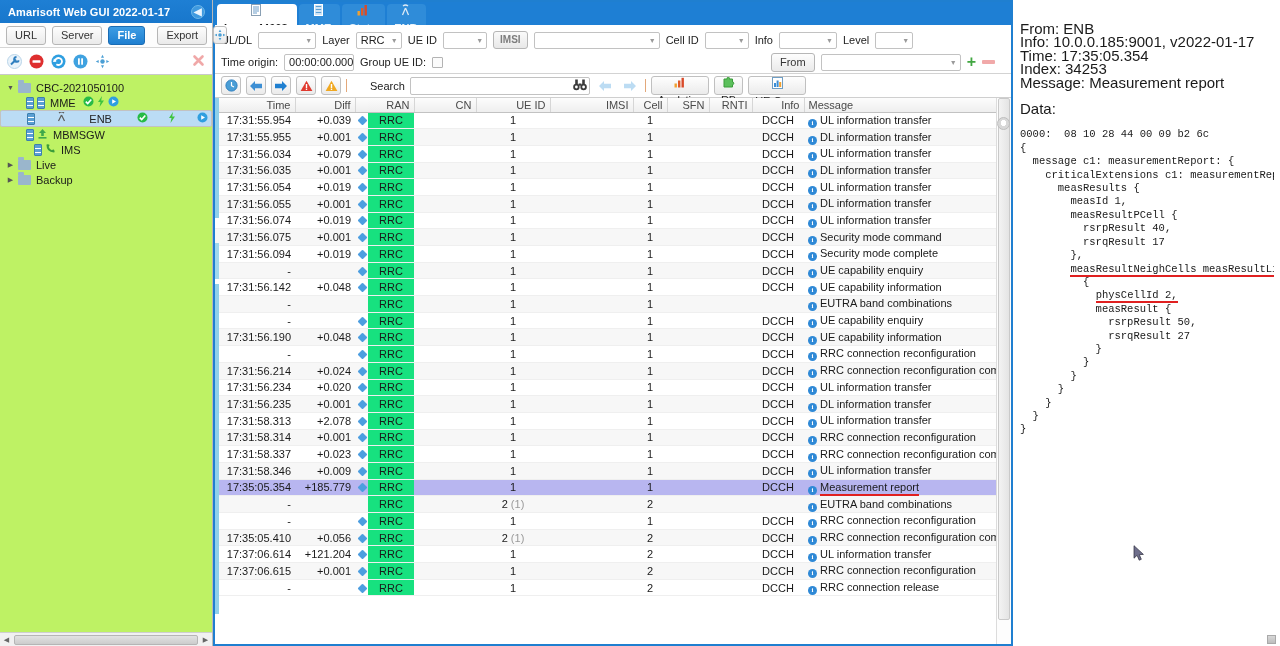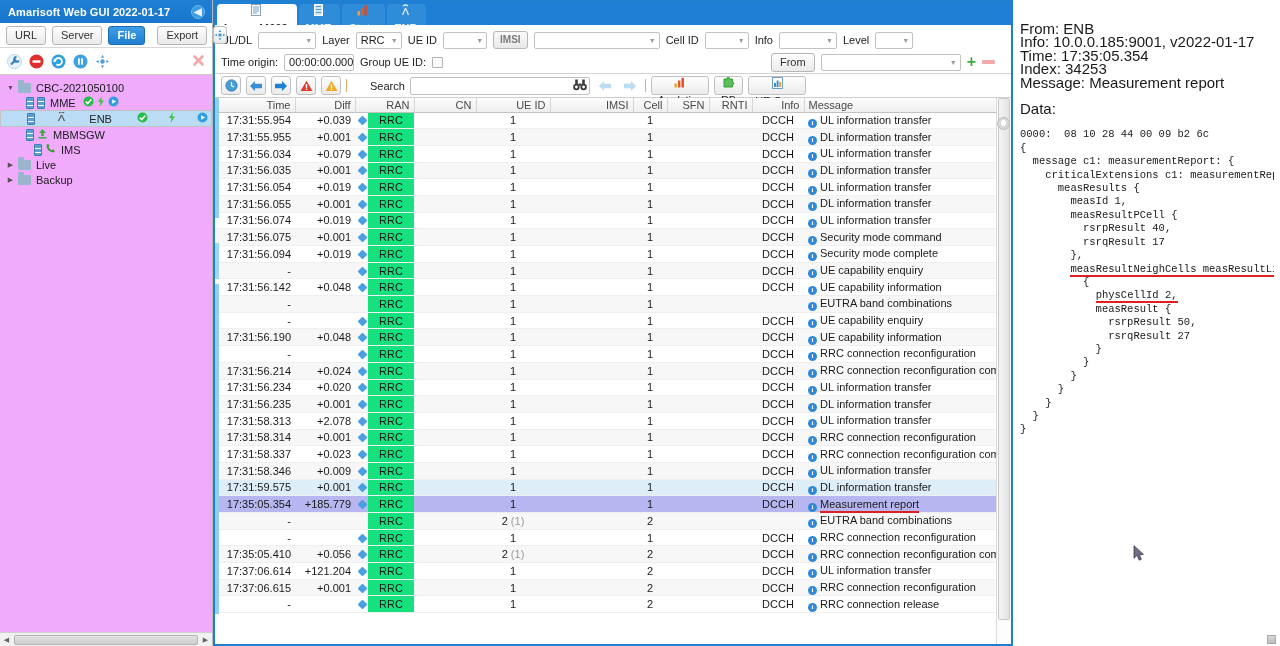--- a/index.html
+++ b/index.html
@@ -78,21 +78,21 @@
     background: #ffffff;
     border-bottom: 1px solid #c9c9c9;
   }
   .toolrow .spacer { flex: 1; }
   .circ { width: 15px; height: 15px; border-radius: 50%; display:block; }
   .tree {
     flex: 1;
     overflow: hidden;
     padding-top: 5px;
     font-size: 11px;
-    background: #f0abfc;
+    background: #bef264;
   }
   .tnode {
     height: 15px; display: flex; align-items: center;
     padding-left: 6px; gap: 3px; white-space: nowrap;
   }
   .tnode.sel { background: #bbdcf5; }
   .tnode .arrow {
     width: 9px; font-size: 7px; color: #555; text-align: center;
     display:inline-block;
   }
@@ -983,34 +983,20 @@
               <td class="dot"><span class="diamond"></span></td>
               <td class="ran">RRC</td>
               <td class="cn"></td>
               <td class="ueid">1</td>
               <td class="imsi"></td>
               <td class="cell">1</td>
               <td class="sfn"></td>
               <td class="rnti"></td>
               <td class="info">DCCH</td>
               <td class="msg"><span class="iico">i</span><span>UL information transfer</span></td>
-            </tr>
-            <tr class="hl1">
-              <td class="time">17:31:59.575</td>
-              <td class="diff">+0.001</td>
-              <td class="dot"><span class="diamond"></span></td>
-              <td class="ran">RRC</td>
-              <td class="cn"></td>
-              <td class="ueid">1</td>
-              <td class="imsi"></td>
-              <td class="cell">1</td>
-              <td class="sfn"></td>
-              <td class="rnti"></td>
-              <td class="info">DCCH</td>
-              <td class="msg"><span class="iico">i</span><span>DL information transfer</span></td>
             </tr>
             <tr class="hl2">
               <td class="time">17:35:05.354</td>
               <td class="diff">+185.779</td>
               <td class="dot"><span class="diamond"></span></td>
               <td class="ran">RRC</td>
               <td class="cn"></td>
               <td class="ueid">1</td>
               <td class="imsi"></td>
               <td class="cell">1</td>

